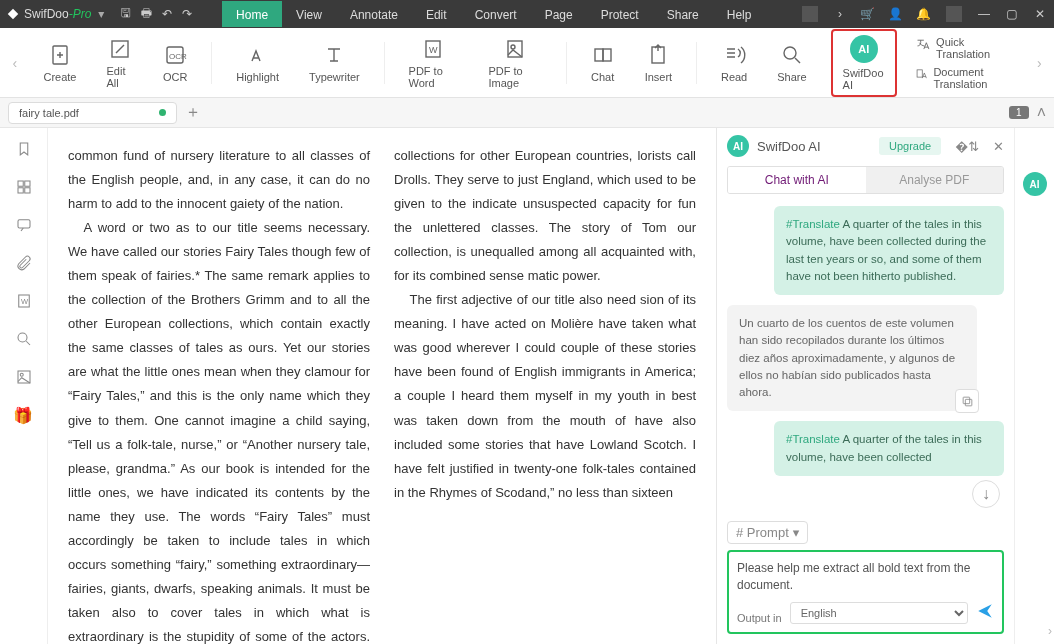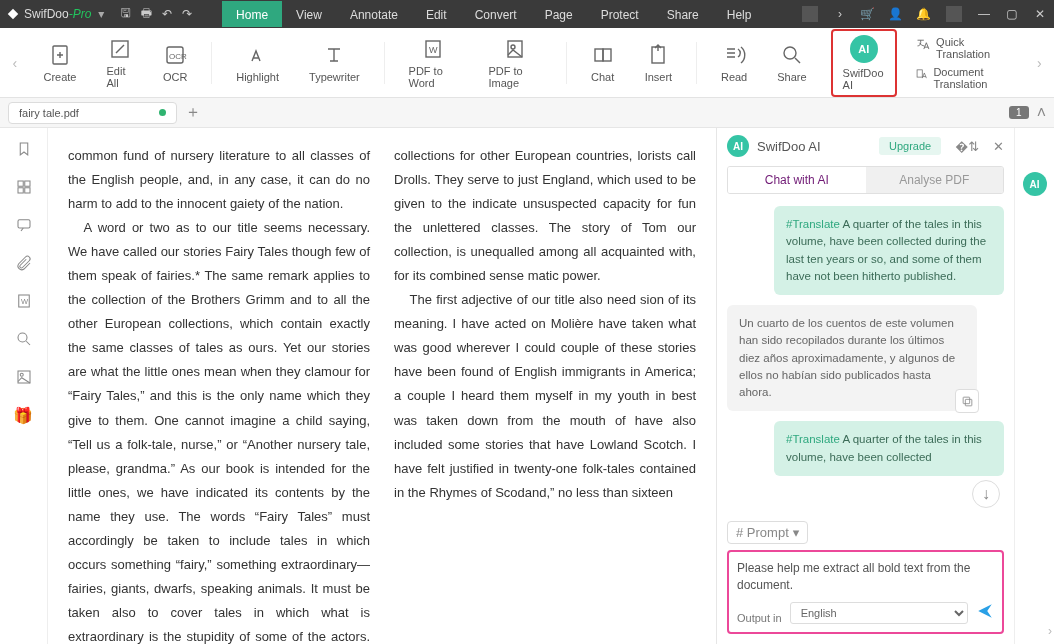--- a/index.html
+++ b/index.html
@@ -69,21 +69,21 @@
 .aipanel .msgs{flex:1;overflow:hidden;padding:4px 10px;display:flex;flex-direction:column;gap:10px;}
 .bubble{border-radius:6px;padding:10px 12px;font-size:11.5px;line-height:1.5;font-family:Georgia,serif;}
 .bubble.green{background:#d4f1e6;color:#3b6b57;align-self:flex-end;max-width:230px;}
 .bubble.green .tag{color:#2fa87f;}
 .bubble.gray{background:#f3f3f3;color:#666;align-self:flex-start;max-width:250px;position:relative;}
 .copybtn{position:absolute;right:-2px;bottom:-2px;width:24px;height:24px;background:#fff;border:1px solid #ddd;border-radius:4px;display:flex;align-items:center;justify-content:center;cursor:pointer;}
 .copybtn svg{width:13px;height:13px;stroke:#888;fill:none;stroke-width:1.5;}
 .scrolldn{width:28px;height:28px;border-radius:50%;background:#fff;border:1px solid #ddd;color:#888;display:flex;align-items:center;justify-content:center;align-self:flex-end;margin-right:4px;margin-top:-6px;cursor:pointer;}
 .aipanel .footer{padding:6px 10px 10px 10px;}
 .promptchip{display:inline-flex;align-items:center;gap:4px;border:1px solid #ddd;border-radius:4px;font-size:13px;color:#888;padding:3px 8px;cursor:pointer;margin-bottom:6px;}
-.inputbox{border:2px solid #ec4899;border-radius:4px;padding:8px;}
+.inputbox{border:2px solid #22c55e;border-radius:4px;padding:8px;}
 .inputbox .txt{font-size:12px;color:#555;min-height:34px;line-height:1.4;}
 .inputbox .row2{display:flex;align-items:flex-end;gap:8px;margin-top:8px;}
 .inputbox .lbl{font-size:11px;color:#777;}
 .inputbox select{flex:1;border:1px solid #ddd;border-radius:3px;font-size:11px;color:#666;padding:3px 6px;background:#fff;}
 .inputbox .send{color:#2aa0e6;cursor:pointer;}
 .inputbox .send svg{width:18px;height:18px;fill:#2aa0e6;}
 
 .rightrail{width:40px;border-left:1px solid #eee;display:flex;flex-direction:column;align-items:center;gap:14px;padding-top:12px;}
 .rightrail span{color:#999;cursor:pointer;}
 .rightrail .aicirc{width:24px;height:24px;border-radius:50%;background:#35c4a5;color:#fff;font-size:10px;font-weight:600;display:flex;align-items:center;justify-content:center;}

